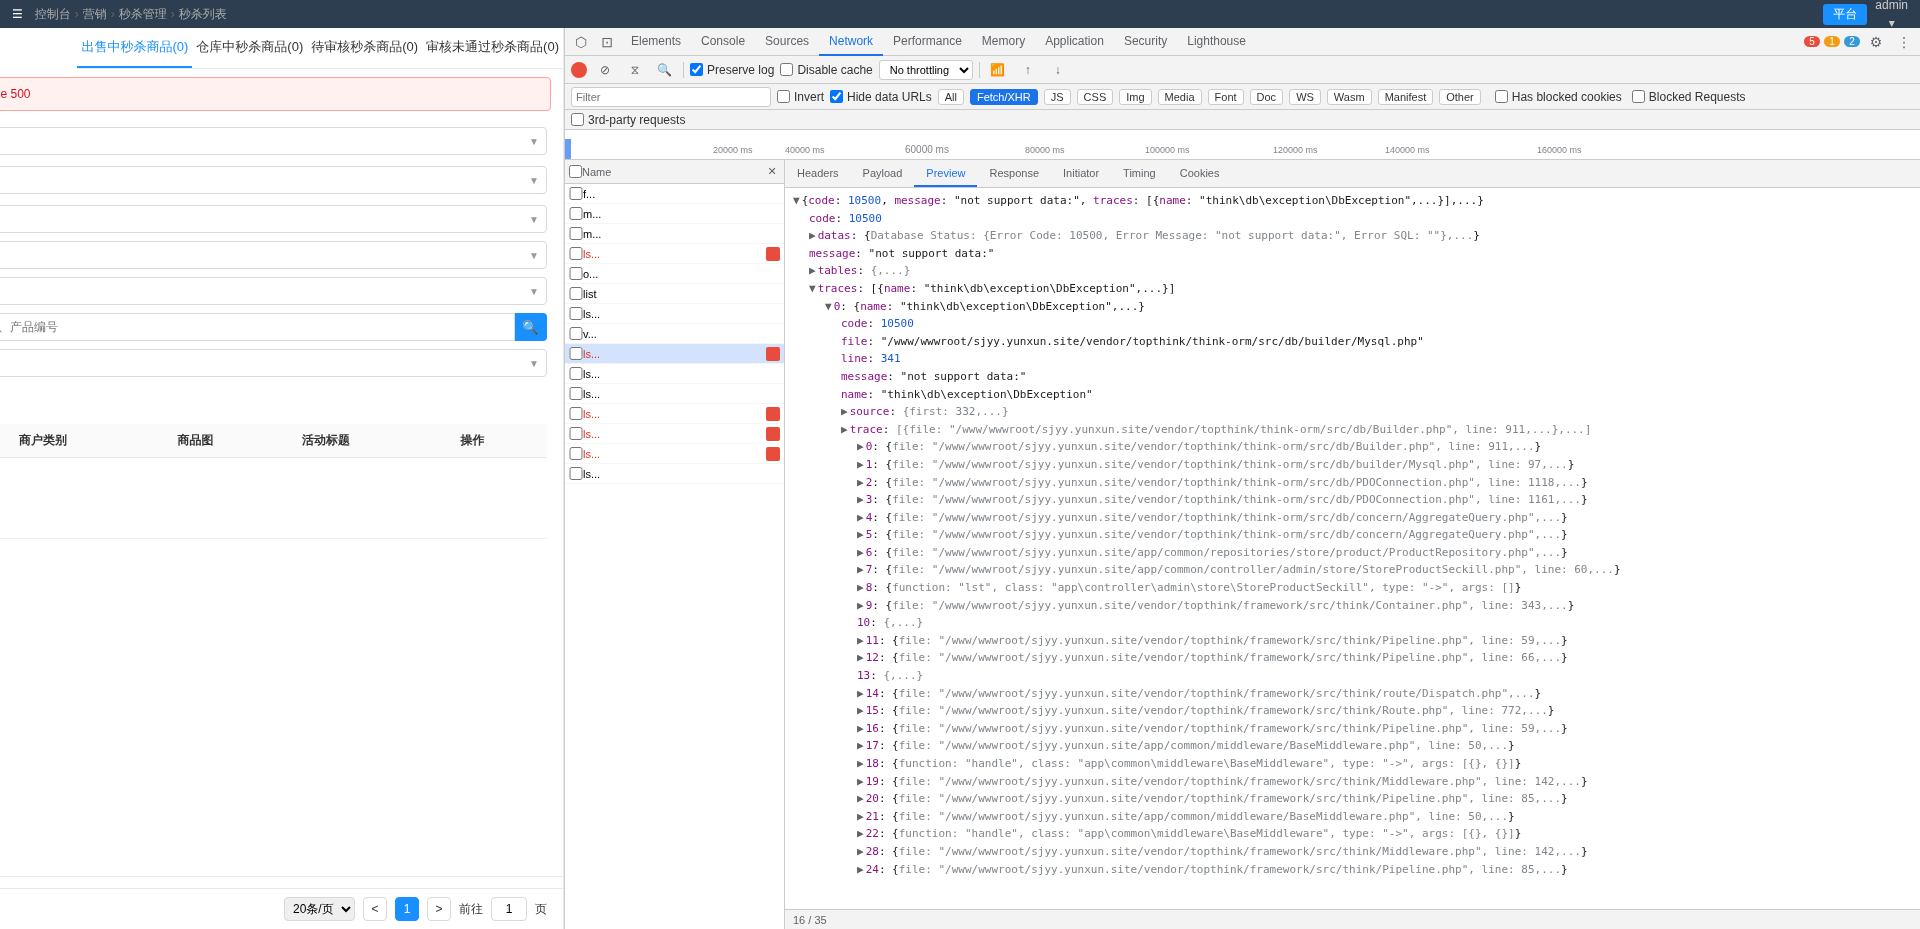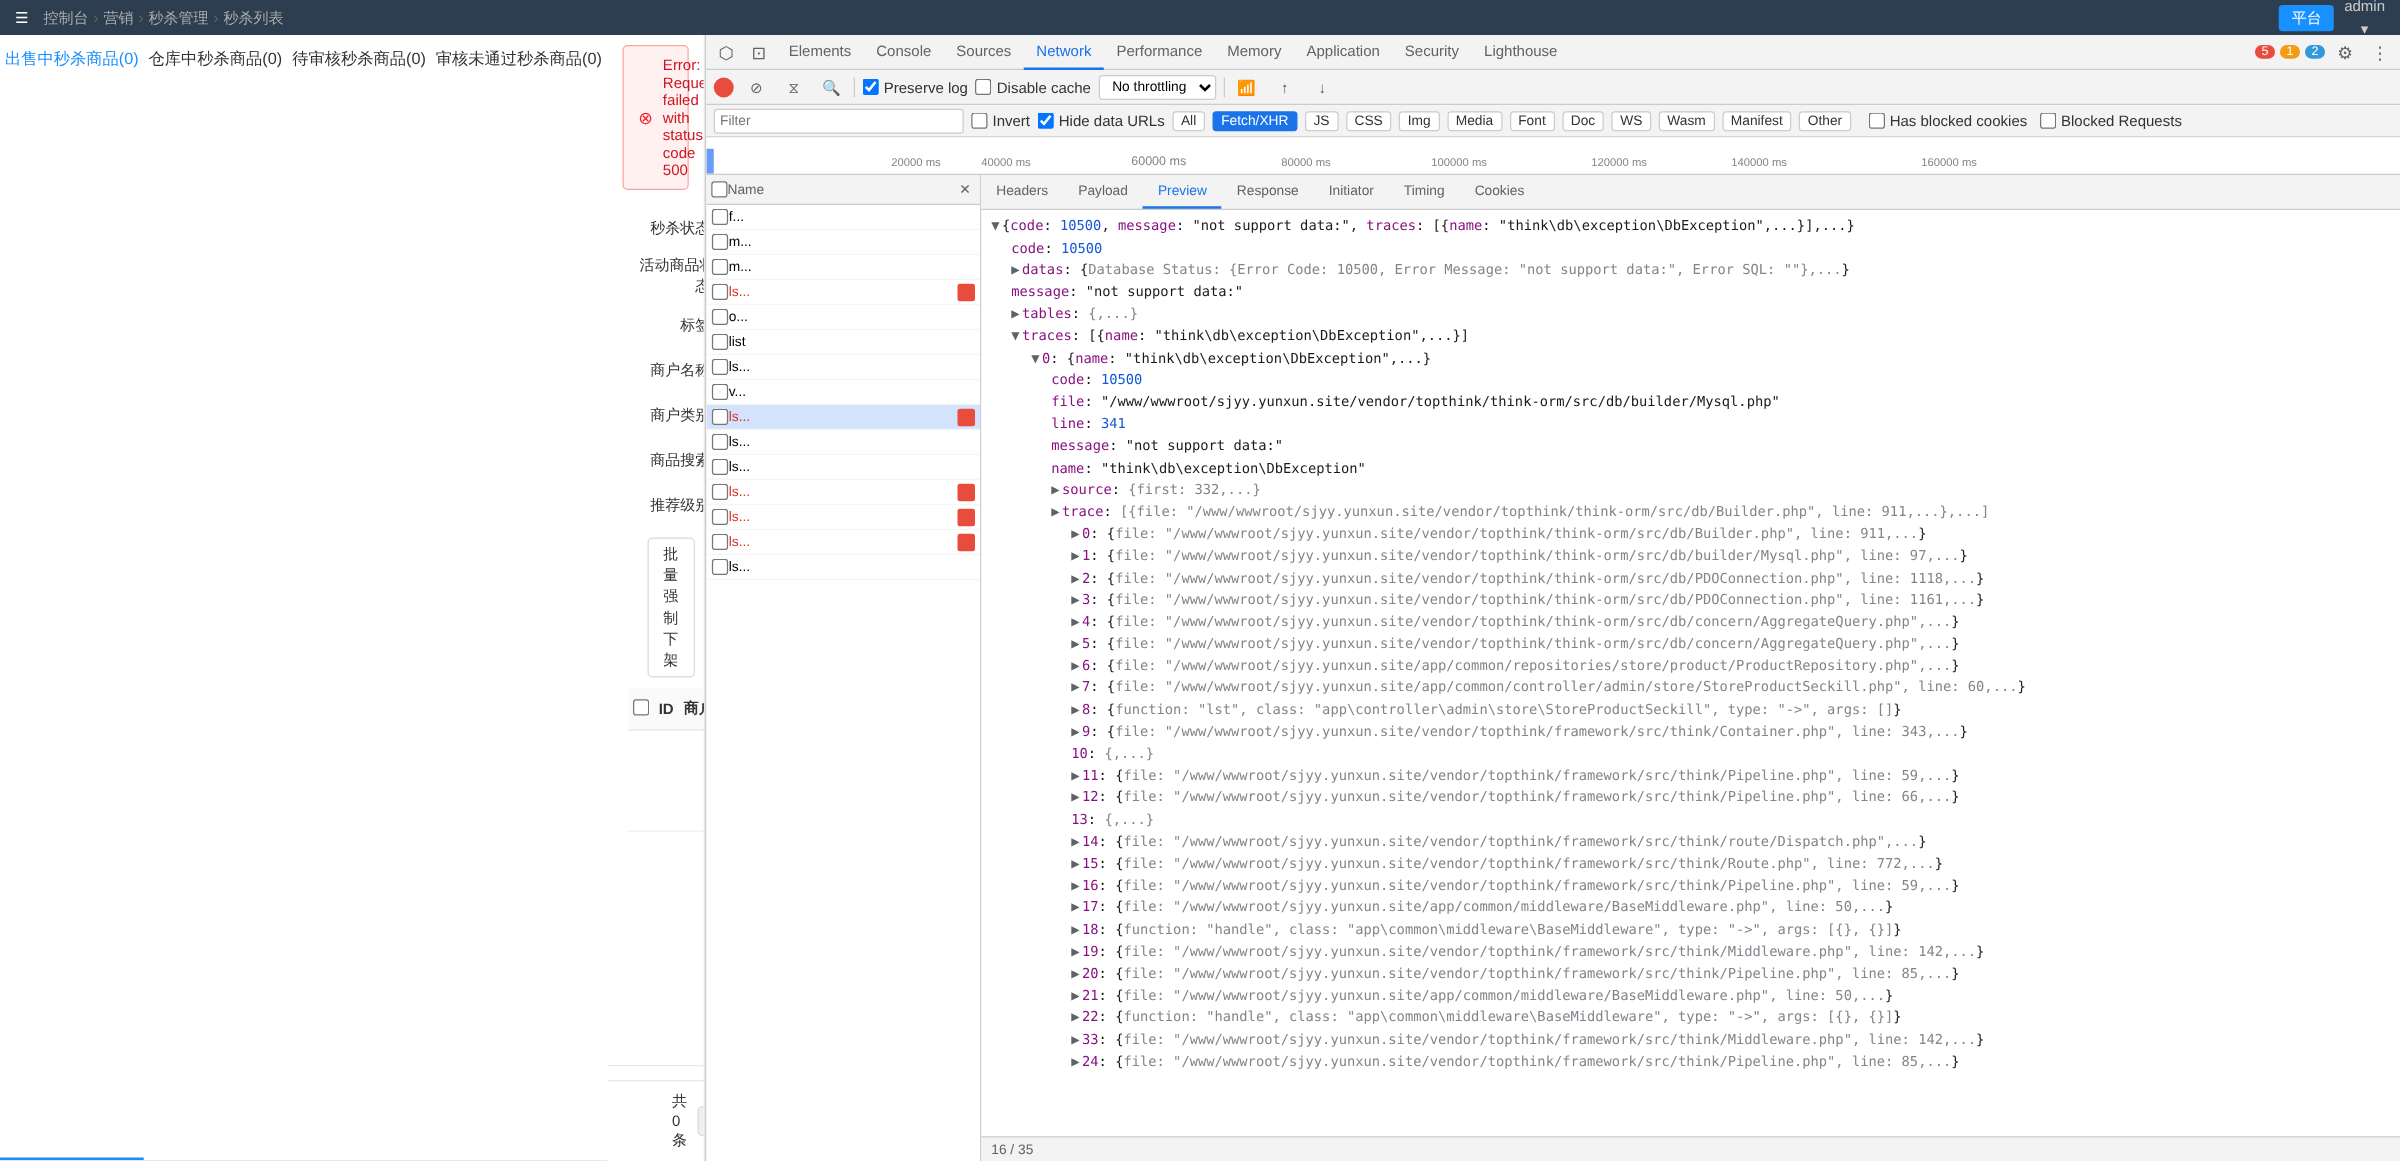--- a/index.html
+++ b/index.html
@@ -11,21 +11,21 @@
     .top-nav .breadcrumb { display: flex; align-items: center; gap: 4px; }
     .top-nav .breadcrumb span { color: #aaa; }
     .top-nav .breadcrumb .sep { color: #666; }
     .top-nav .platform-btn { margin-left: auto; background: #1890ff; color: #fff; border: none; padding: 2px 10px; border-radius: 3px; cursor: pointer; font-size: 12px; }
     .top-nav .admin-area { display: flex; align-items: center; gap: 4px; color: #ccc; margin-left: 8px; cursor: pointer; flex-direction: column; }
 
     
     .main-area { display: flex; flex: 1; overflow: hidden; }
 
     
-    .left-panel { width: 564px; background: #fff; display: flex; flex-shrink: 0; border-right: 1px solid #e8e8e8; overflow: hidden; }
+    .left-panel { width: 564px; background: #fff; display: flex; flex-direction: column; flex-shrink: 0; border-right: 1px solid #e8e8e8; overflow: hidden; align-items: flex-end; }
 
     
     .left-tabs { display: flex; border-bottom: 1px solid #e8e8e8; flex-shrink: 0; }
     .left-tab { flex: 1; text-align: center; padding: 10px 4px; font-size: 13px; cursor: pointer; color: #333; border-bottom: 2px solid transparent; white-space: nowrap; }
     .left-tab.active { color: #1890ff; border-bottom-color: #1890ff; }
 
     
     .error-banner { background: #fff1f0; border: 1px solid #ffa39e; border-radius: 4px; margin: 8px 12px; padding: 8px 12px; display: flex; align-items: center; gap: 8px; color: #cf1322; font-size: 12px; flex-shrink: 0; }
     .error-icon { color: #f5222d; font-size: 14px; }
 
@@ -392,20 +392,26 @@
       <label class="net-checkbox-wrap" style="margin-left:8px;">
         <input type="checkbox" style="">
         <span>Has blocked cookies</span>
       </label>
       <label class="net-checkbox-wrap" style="margin-left:4px;">
         <input type="checkbox" style="">
         <span>Blocked Requests</span>
       </label>
     </div>
 
+    <div style="height:20px; background:#f3f3f3; border-bottom:1px solid #ccc; display:flex; align-items:center; padding:0 6px; font-size:11px;">
+      <label class="net-checkbox-wrap">
+        <input type="checkbox" style="">
+        <span>3rd-party requests</span>
+      </label>
+    </div>
 
     <div class="devtools-timeline">
       <div class="timeline-bar-blue"></div>
       <div style="position:relative; width:100%; height:100%; display:flex; align-items:flex-end; padding-bottom:4px; padding-left:40px;">
         <span style="position:absolute; left:100px; font-size:9px; color:#80868b;margin-left:48px;">20000 ms</span>
         <span style="position:absolute; left:220px; font-size:9px; color:#80868b;">40000 ms</span>
         <span style="position:absolute; left:340px; font-size:10px; color:#80868b;">60000 ms</span>
         <span style="position:absolute; left:460px; font-size:9px; color:#80868b;">80000 ms</span>
         <span style="position:absolute; left:580px; font-size:9px; color:#80868b;">100000 ms</span>
         <span style="position:absolute; left:708px; font-size:9px; color:#80868b;">120000 ms</span>
@@ -638,21 +644,21 @@
           <div class="json-line indent-4">
             <span class="json-toggle">▶</span>
             <span><span class="json-key">21</span>: {<span class="json-gray">file: "/www/wwwroot/sjyy.yunxun.site/app/common/middleware/BaseMiddleware.php", line: 50,...</span>}</span>
           </div>
           <div class="json-line indent-4">
             <span class="json-toggle">▶</span>
             <span><span class="json-key">22</span>: {<span class="json-gray">function: "handle", class: "app\common\middleware\BaseMiddleware", type: "-&gt;", args: [{}, {}]</span>}</span>
           </div>
           <div class="json-line indent-4">
             <span class="json-toggle">▶</span>
-            <span><span class="json-key">33</span>: {<span class="json-gray">file: "/www/wwwroot/sjyy.yunxun.site/vendor/topthink/framework/src/think/Middleware.php", line: 142,...</span>}</span>
+            <span><span class="json-key">28</span>: {<span class="json-gray">file: "/www/wwwroot/sjyy.yunxun.site/vendor/topthink/framework/src/think/Middleware.php", line: 142,...</span>}</span>
           </div>
           <div class="json-line indent-4">
             <span class="json-toggle">▶</span>
             <span><span class="json-key">24</span>: {<span class="json-gray">file: "/www/wwwroot/sjyy.yunxun.site/vendor/topthink/framework/src/think/Pipeline.php", line: 85,...</span>}</span>
           </div>
         </div>
 
         <div class="devtools-statusbar">
           <span>16 / 35</span>
         </div>

